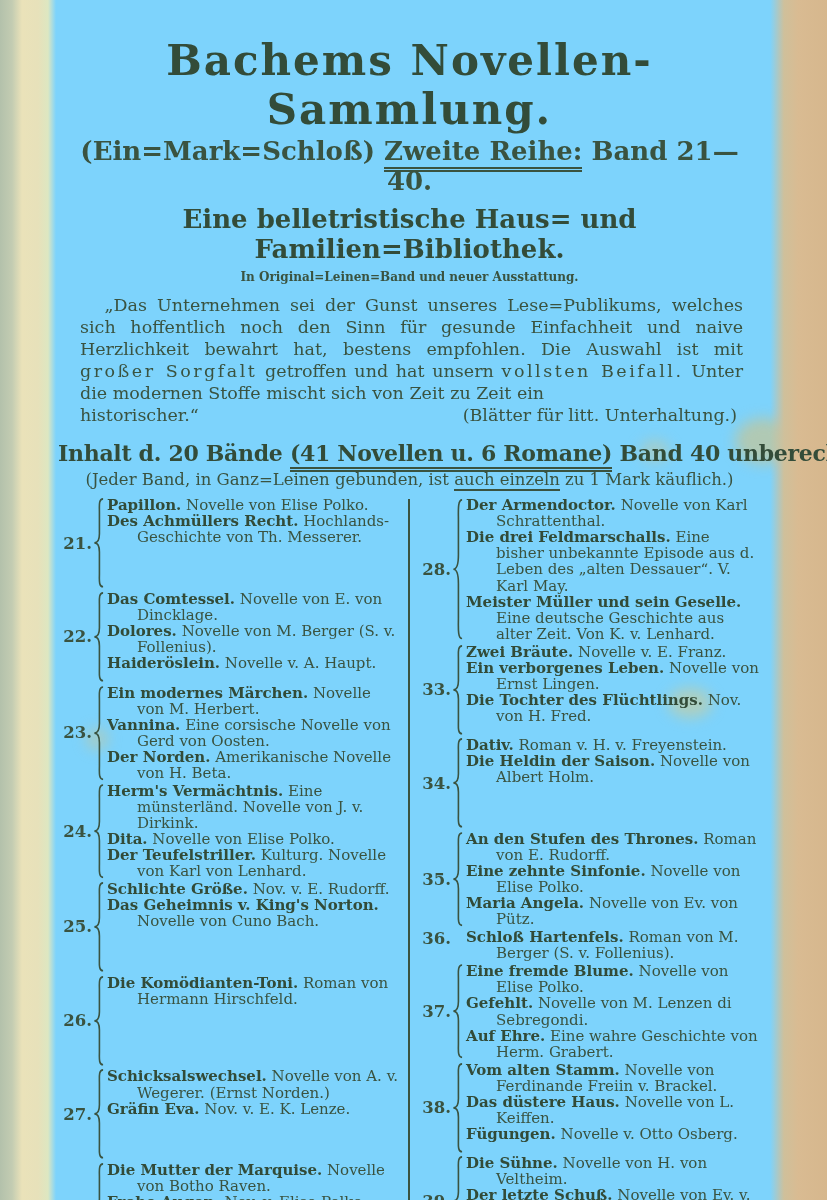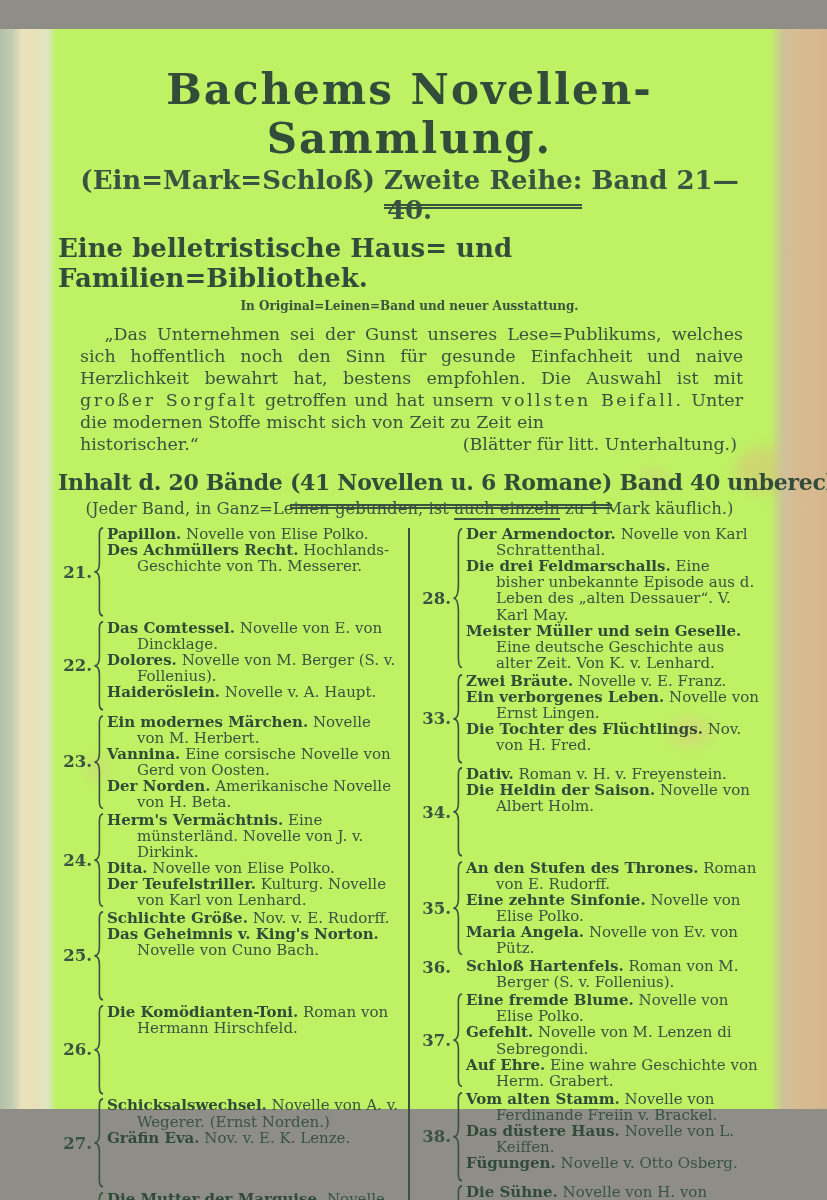--- a/index.html
+++ b/index.html
@@ -1,36 +1,36 @@
 <!DOCTYPE html>
 <html lang="de"><head>
 <meta charset="utf-8">
 <style>
   html,body{margin:0;padding:0;}
   body{width:827px;height:1200px;overflow:hidden;background:#8e8e86;}
-  .scan{position:relative;width:827px;height:1080px;background:#bef264;
-        font-family:"DejaVu Serif", serif;color:#3a5340;margin-top:29px;}
+  .scan{position:relative;width:827px;height:1200px;background:#7dd3fc;
+        font-family:"DejaVu Serif", serif;color:#3a5340;}
   
   .edge-left{position:absolute;left:0;top:0;bottom:0;width:56px;z-index:2;pointer-events:none;
     background:linear-gradient(90deg,#b3c1ab 0px,#c3ccb2 12px,#eae2b9 22px,#e7e1ba 38px,#dde7c1 48px,rgba(213,233,201,0) 56px);}
   .edge-right{position:absolute;right:0;top:0;bottom:0;width:57px;z-index:2;pointer-events:none;
     background:linear-gradient(90deg,rgba(213,233,201,0) 0px,#cfc09b 14px,#d9bb92 28px,#d6b78d 57px);}
   .stain{position:absolute;border-radius:50%;filter:blur(7px);z-index:1;pointer-events:none;}
   .stain.s1{left:735px;top:418px;width:58px;height:46px;background:rgba(219,193,120,.55);}
   .stain.s2{left:668px;top:688px;width:44px;height:30px;background:rgba(224,204,130,.5);}
   .stain.s3{left:86px;top:728px;width:22px;height:22px;background:rgba(216,196,130,.45);}
   .stain.s4{left:640px;top:440px;width:30px;height:22px;background:rgba(219,196,128,.4);}
 
   .page{position:absolute;left:54px;right:60px;top:0;bottom:0;padding:24px 6px 0 4px;z-index:3;}
 
   h1.title{font-size:42px;font-weight:bold;letter-spacing:2px;margin:12px 0 2px;text-align:center;color:#334c39;}
   .subtitle{font-size:26px;font-weight:bold;margin:2px 0 8px;text-align:center;}
-  .u2{border-bottom:5px double #3a5340;padding-bottom:9px;}
+  .u2{border-bottom:5px double #3a5340;padding-bottom:1px;}
   .u1{border-bottom:2px solid #3a5340;padding-bottom:0;}
-  .tagline{font-size:26px;font-weight:bold;margin:6px 0 6px;color:#334c39;}
+  .tagline{font-size:26px;font-weight:bold;margin:6px 0 6px;text-align:center;color:#334c39;}
   .edition{font-size:12px;font-weight:bold;margin:4px 0 10px;text-align:center;}
 
   .quote{margin:2px 18px 0 22px;font-size:17.5px;line-height:1.26;}
   .quote-body{margin:0;text-align:justify;text-indent:1.4em;}
   .sperr{letter-spacing:2.5px;}
   .quote-last{margin:0;display:flex;justify-content:space-between;padding-right:6px;}
 
   .contents-heading{font-size:22px;font-weight:bold;margin:14px 0 4px;text-align:center;
     white-space:nowrap;letter-spacing:-0.3px;color:#334c39;}
   .contents-note{font-size:16.5px;margin:2px 0 8px;text-align:center;}

